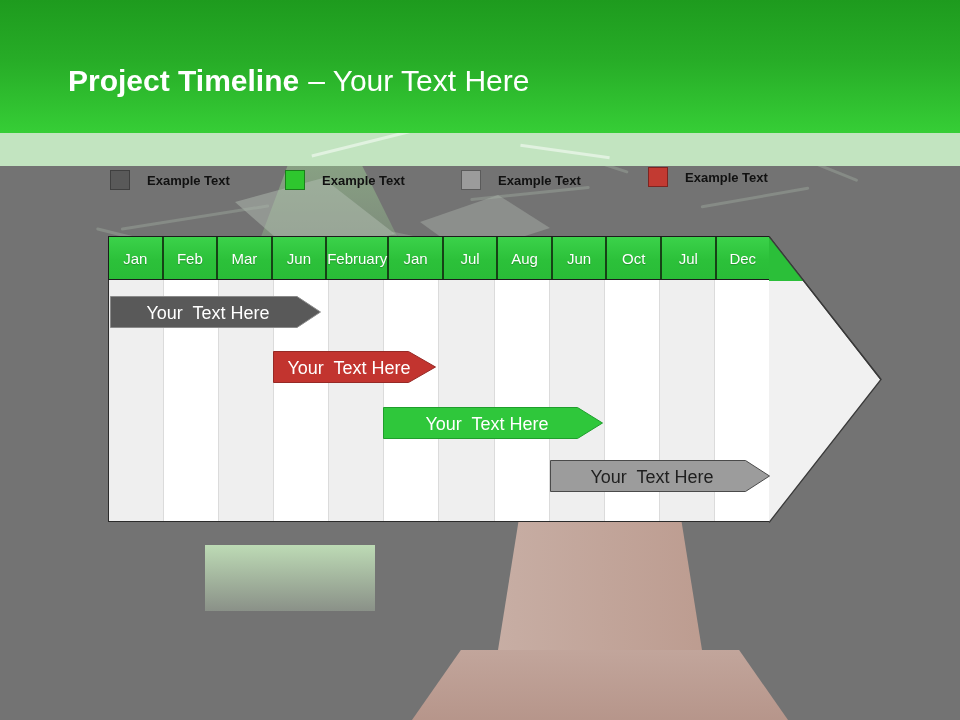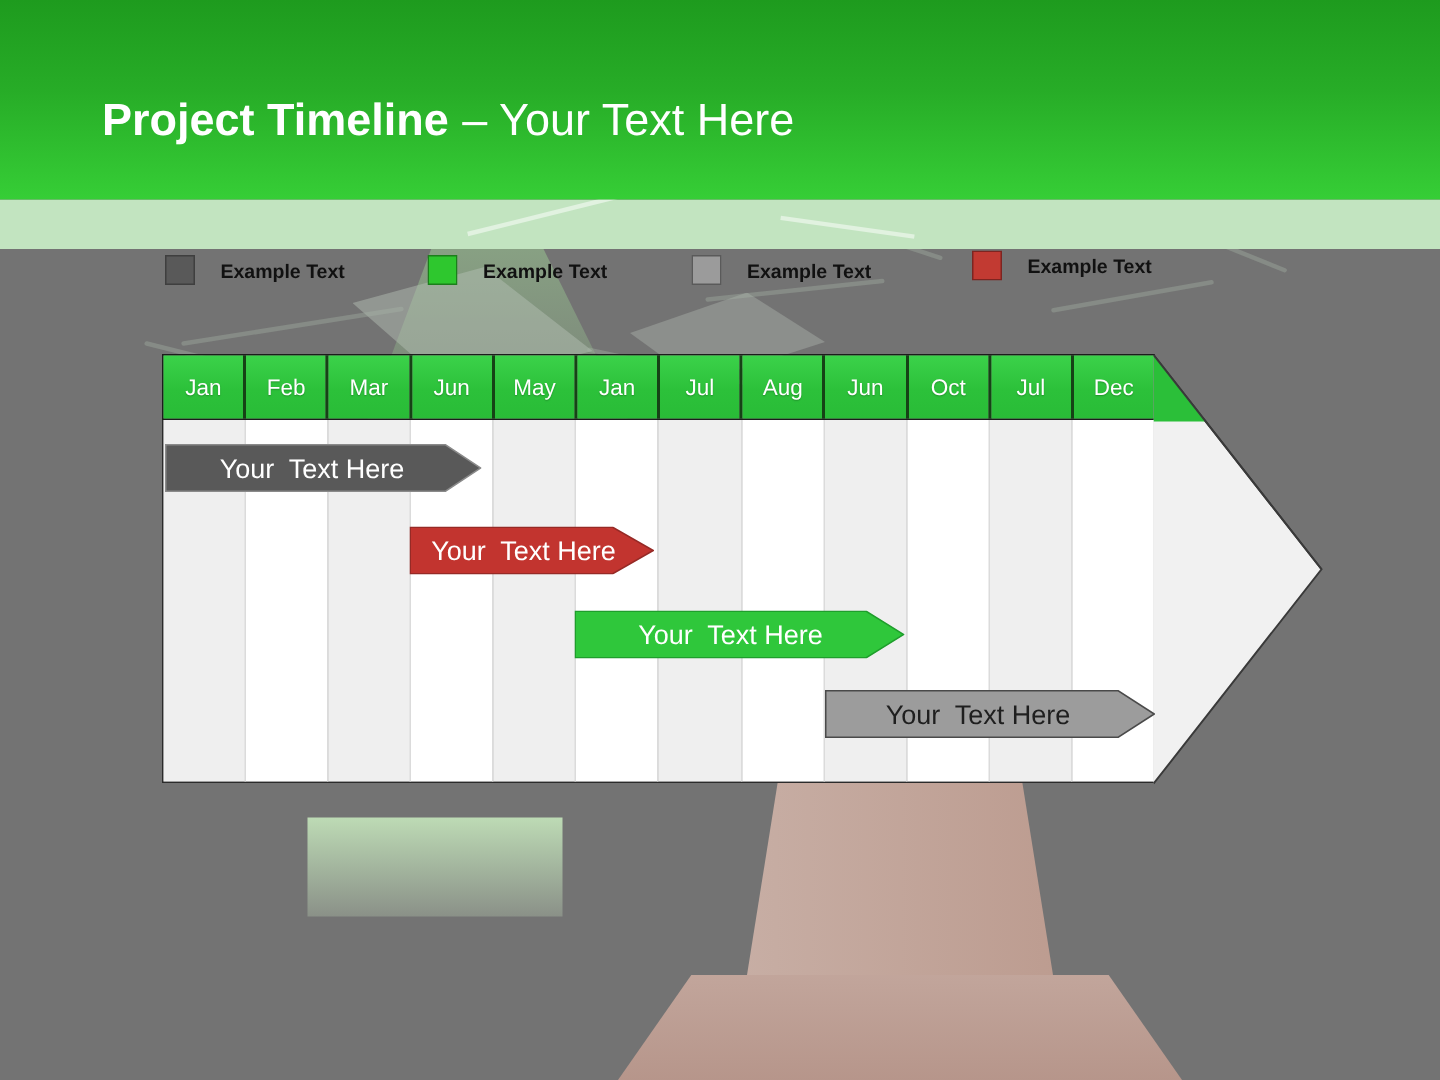--- a/index.html
+++ b/index.html
@@ -103,21 +103,21 @@
         <rect x="0.5" y="0.5" width="19" height="19" fill="#C23A32" stroke="#7E2420"></rect>
       </svg>
     <span class="legend-label">Example Text</span>
   </div>
 
   <div class="tl-header">
     <div class="m-cell">Jan</div>
     <div class="m-cell">Feb</div>
     <div class="m-cell">Mar</div>
     <div class="m-cell">Jun</div>
-    <div class="m-cell">May</div>
+    <div class="m-cell">February</div>
     <div class="m-cell">Jan</div>
     <div class="m-cell">Jul</div>
     <div class="m-cell">Aug</div>
     <div class="m-cell">Jun</div>
     <div class="m-cell">Oct</div>
     <div class="m-cell">Jul</div>
     <div class="m-cell">Dec</div>
   </div>
 
   <div class="tl-body">

